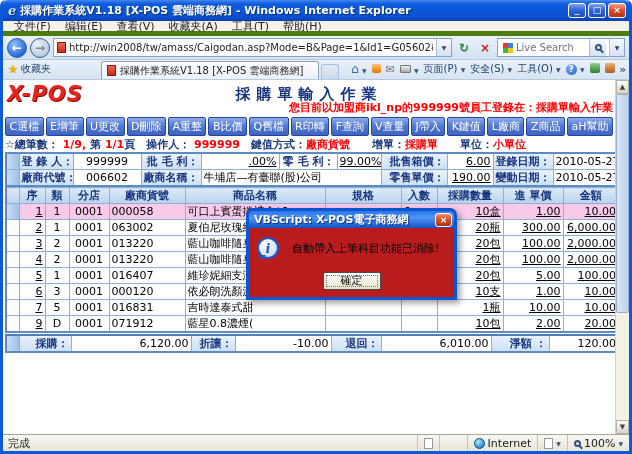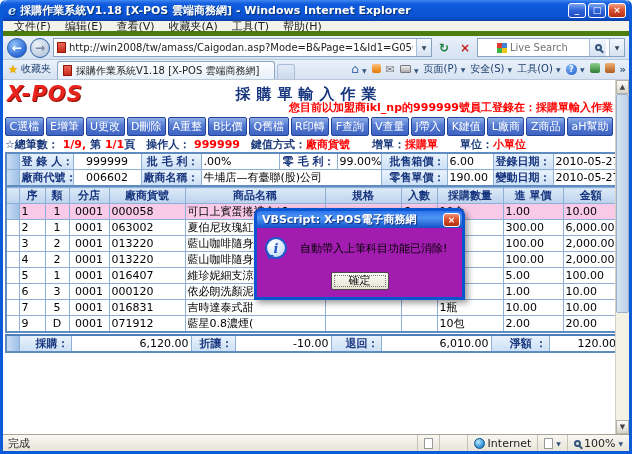--- a/index.html
+++ b/index.html
@@ -41,43 +41,43 @@
   .addr .url { flex:1; white-space:nowrap; overflow:hidden; }
   .redico { width:9px; height:11px; flex:none; border-radius:1px;
             background:linear-gradient(#F07060,#C42313); box-shadow:inset 0 0 0 1px #8F1408; }
   .drop { width:15px; height:17px; flex:none; background:linear-gradient(#F4F8FD,#D6E2F2);
           border-left:1px solid #A9BED8; text-align:center; font-size:6px; line-height:17px;
           color:#345; cursor:pointer; }
   .abtn { width:18px; height:20px; flex:none; text-align:center; line-height:20px;
           font-size:12px; font-weight:bold; cursor:pointer; }
   .abtn.refresh { color:#1E7F3C; }
   .abtn.stop { color:#C81A0F; }
-  .search { width:148px; height:19px; flex:none; background:#fff; border:1px solid #88A3C2;
-            display:flex; align-items:center; gap:3px; padding-left:19px; }
+  .search { width:128px; height:19px; flex:none; background:#fff; border:1px solid #88A3C2;
+            display:flex; align-items:center; gap:3px; padding-left:5px; }
   .sflag { position:relative; width:10px; height:10px; flex:none; }
   .sflag::before { content:''; position:absolute; width:5px; height:5px; background:#E03A2F;
                    box-shadow:5px 0 #3B82D8, 0 5px #3BB54A, 5px 5px #F5C518; }
   .search input { border:0; outline:0; flex:1; min-width:0; font-size:10px; color:#555;
                   font-family:inherit; background:transparent; }
   .sbtn { width:17px; height:17px; flex:none; background:linear-gradient(#F4F8FD,#D6E2F2);
           border-left:1px solid #A9BED8; display:flex; align-items:center; justify-content:center;
           cursor:pointer; }
   .mag { width:7px; height:7px; border:2px solid #35557F; border-radius:50%; position:relative; }
   .mag::after { content:''; position:absolute; width:5px; height:2px; background:#35557F;
                 transform:rotate(45deg); right:-4px; bottom:-3px; }
 
   
   .tabrow { height:20px; flex:none; display:flex; align-items:flex-end; padding:0 3px;
             background:linear-gradient(#E9F1FA,#D7E3F2); border-bottom:1px solid #B9C9DC; }
   .favbtn { display:flex; align-items:center; gap:3px; font-size:10px; color:#1C3E6E;
             padding:0 6px 3px 2px; cursor:pointer; }
   .star { color:#F5B400; font-size:11px; text-shadow:0 0 1px #B07E00; }
   .tab { display:flex; align-items:center; gap:4px; width:218px; height:18px; cursor:pointer;
          background:linear-gradient(#FDFEFF,#E8F0FA); border:1px solid #8AA5C5; border-bottom:0;
-         border-radius:3px 3px 0 0; padding:0 5px; font-size:10px; color:#222; overflow:hidden; }
+         border-radius:3px 3px 0 0; padding:0 5px; font-size:10px; color:#222; overflow:hidden;margin-left:44px; }
   .tab .ttl { white-space:nowrap; overflow:hidden; }
   .tabstub { width:18px; height:15px; background:linear-gradient(#E2EBF6,#CBD9EB);
              border:1px solid #A9BED8; border-bottom:0; border-radius:3px 3px 0 0; margin-left:2px; }
   .ticons { margin-left:auto; display:flex; align-items:center; gap:5px; font-size:10px;
             color:#1C3E6E; padding-bottom:3px; }
   .ticons .ic { cursor:pointer; }
   .caret { font-size:6px; color:#35557F; }
   .homeic { font-size:12px; color:#3A6EA5; }
   .rssic { width:9px; height:9px; border-radius:2px; background:linear-gradient(#FFC07A,#E07800); display:inline-block; }
   .mailic { color:#777; font-size:11px; }
@@ -119,38 +119,38 @@
   td.lab.plain { background:#fff; }
   td.val { background:#fff; color:#000; }
   td.sel { background:linear-gradient(90deg,#C8DCF4,#9FC0E6); border-color:#7FA3CC; cursor:pointer; }
 
   .prod { border:2px solid #5E8BC0; border-top:0; }
   .prod th { background:linear-gradient(#DCEAF8,#BBD2EC); color:#17357E; font-weight:bold;
              height:13px; }
   .prod td { color:#000; background:#fff; height:13px; }
   tr.hl td { background:#F9CAE8; }
   tr.hl td.sel { background:linear-gradient(90deg,#C8DCF4,#9FC0E6); }
-  .ra { text-align:left; } .ce { text-align:center; } .le { text-align:left; }
+  .ra { text-align:right;text-decoration:underline; } .ce { text-align:center; } .le { text-align:left; }
 
   .sum { border:2px solid #5E8BC0; border-top:2px solid #4E7FB8; margin-top:1px; }
   .sum td { height:15px; }
   .sum td.val { text-align:right; }
 
   
   .scroll { position:absolute; top:0; right:0; width:14px; height:100%; background:#F2F1E4;
             border-left:1px solid #D4D0C8; }
   .sarr { height:14px; background:linear-gradient(#FDFDFB,#D8D4C8); border:1px solid #B5B2A5;
           color:#444; font-size:7px; line-height:12px; text-align:center; cursor:pointer; }
   .sarr.dn { position:absolute; bottom:0; left:0; right:0; }
   .sthumb { position:absolute; top:14px; left:0; right:0; height:62%; cursor:grab;
             background:linear-gradient(90deg,#D8E4F2,#BFD2E8); border:1px solid #9AB0CC;
             border-radius:2px; }
 
   
-  .dialog { position:absolute; left:251px; top:128px; width:211px; background:#a21caf;
+  .dialog { position:absolute; left:243px; top:128px; width:211px; background:#b91c1c;
             border:3px solid #0A55D0; border-radius:7px 7px 0 0;
             box-shadow:3px 3px 6px rgba(0,0,0,.40); z-index:5; }
   .dtitle { height:17px; display:flex; align-items:center; padding:0 2px 0 5px;
             background:linear-gradient(#2C74EC,#4E96F4 40%,#1450C8); border-radius:4px 4px 0 0;
             color:#fff; font-weight:bold; font-size:11px; }
   .dtitle .dt { flex:1; white-space:nowrap; overflow:hidden; text-shadow:1px 1px 1px #0A2E78; }
   .dclose { width:17px; height:14px; background:linear-gradient(#F09078,#D9502C 45%,#B03010);
             border:1px solid #fff; border-radius:3px; color:#fff; font-size:9px; line-height:12px;
             text-align:center; font-weight:bold; cursor:pointer; }
   .dbody { padding:9px 8px 7px; }

